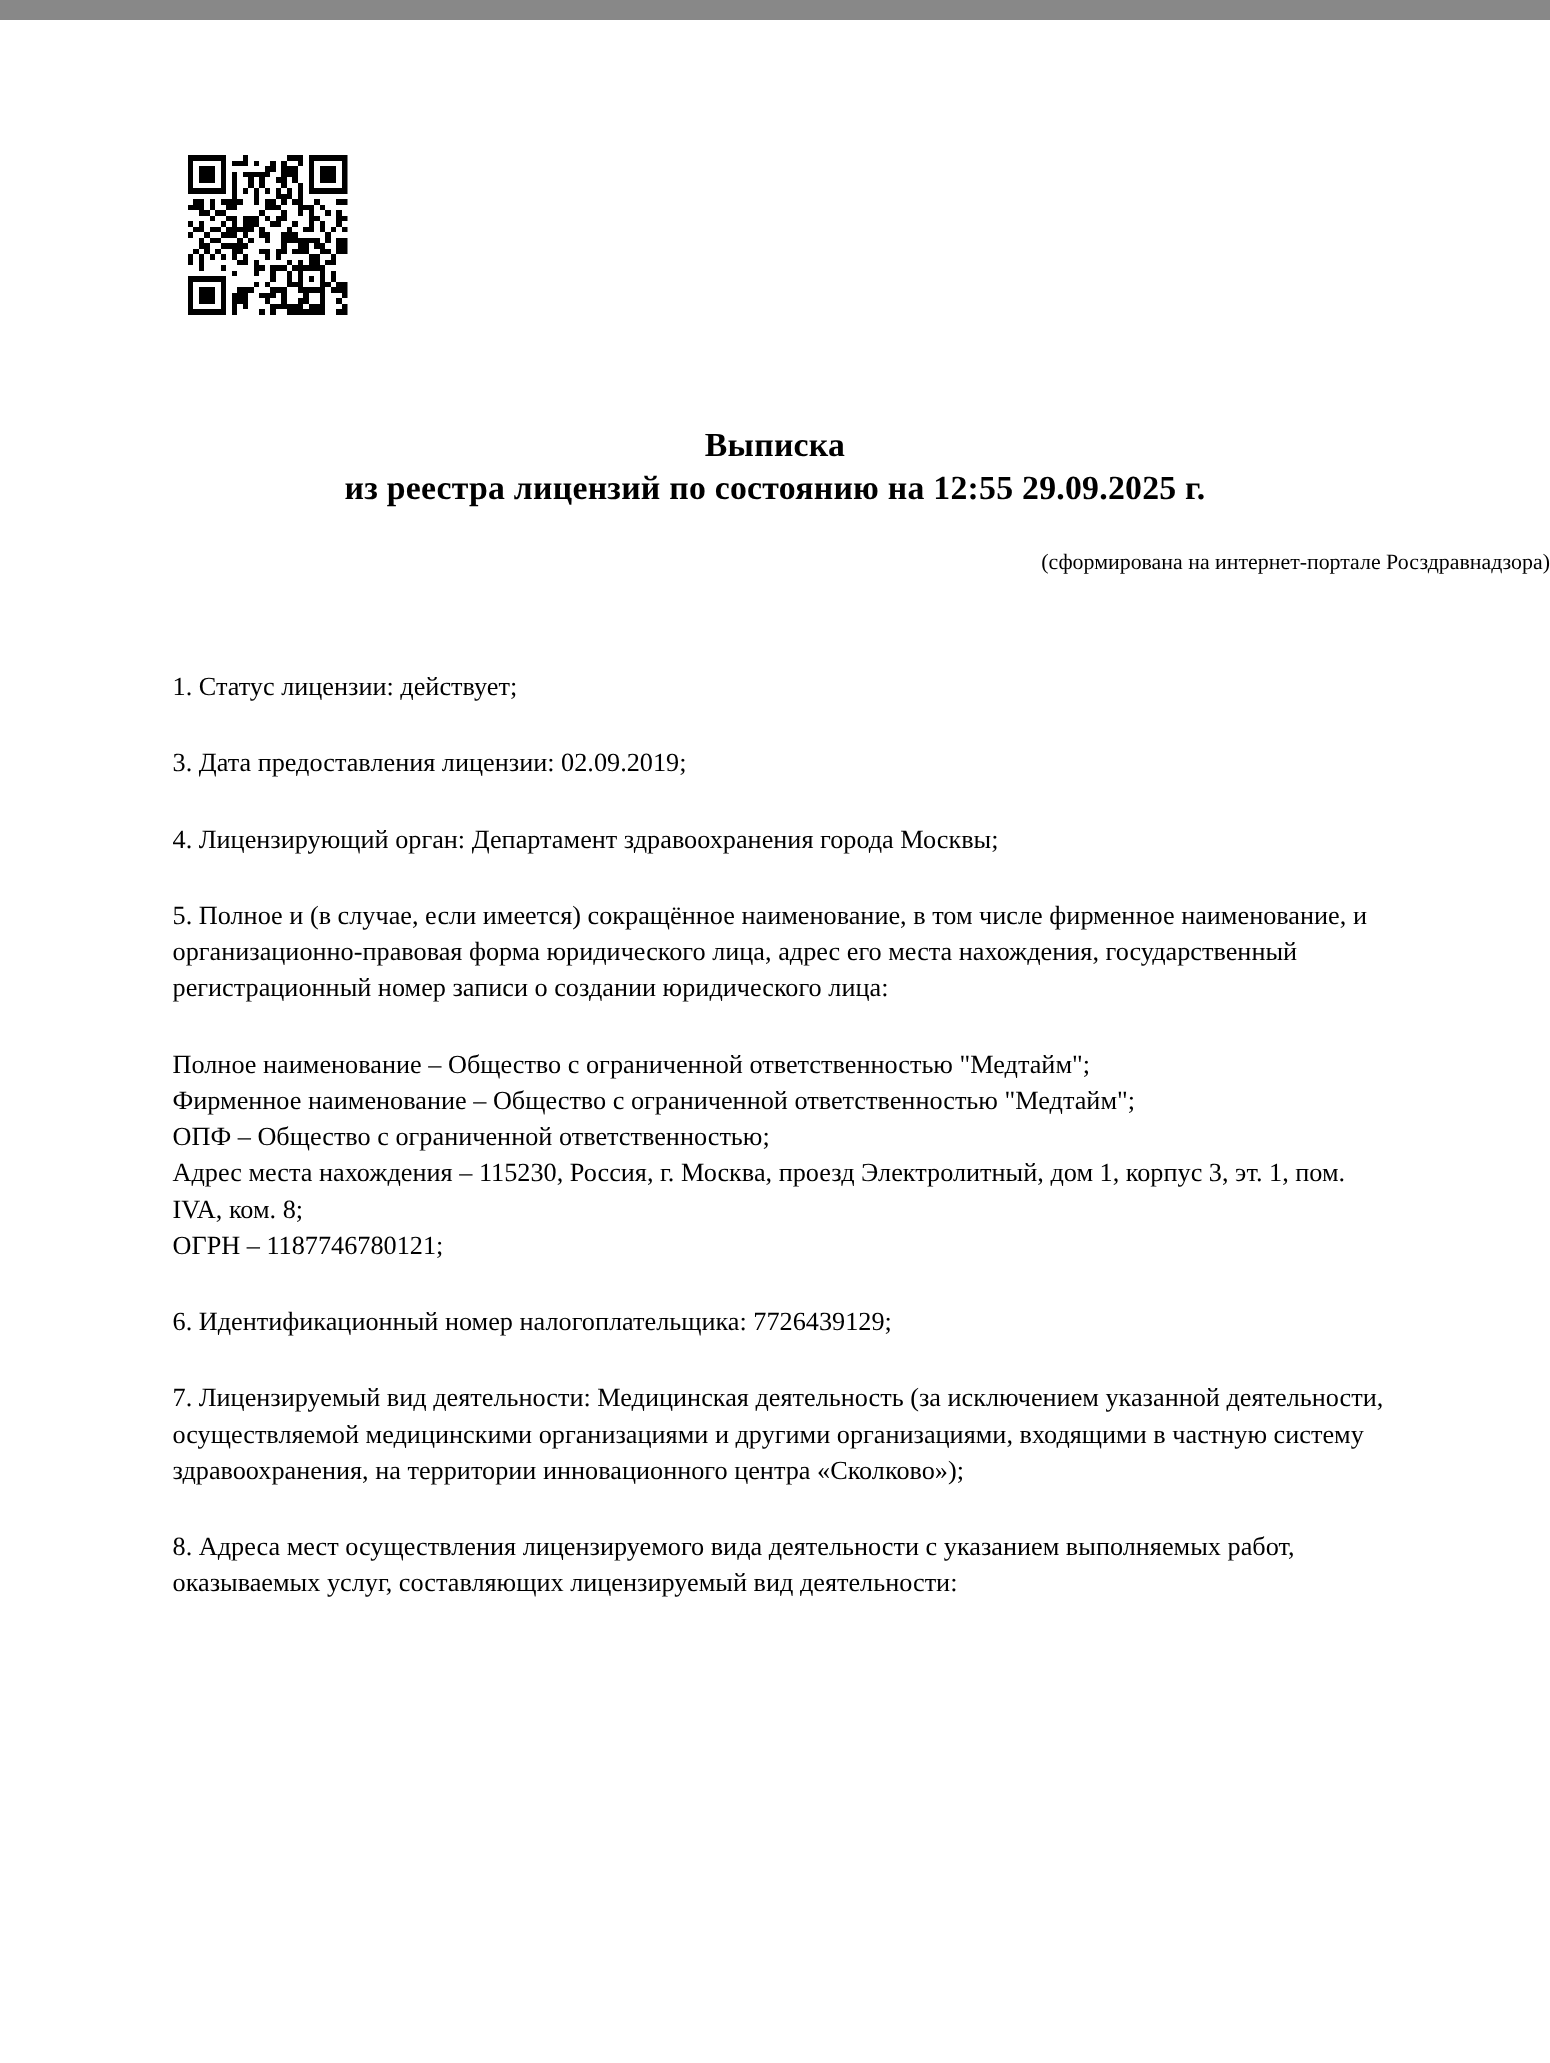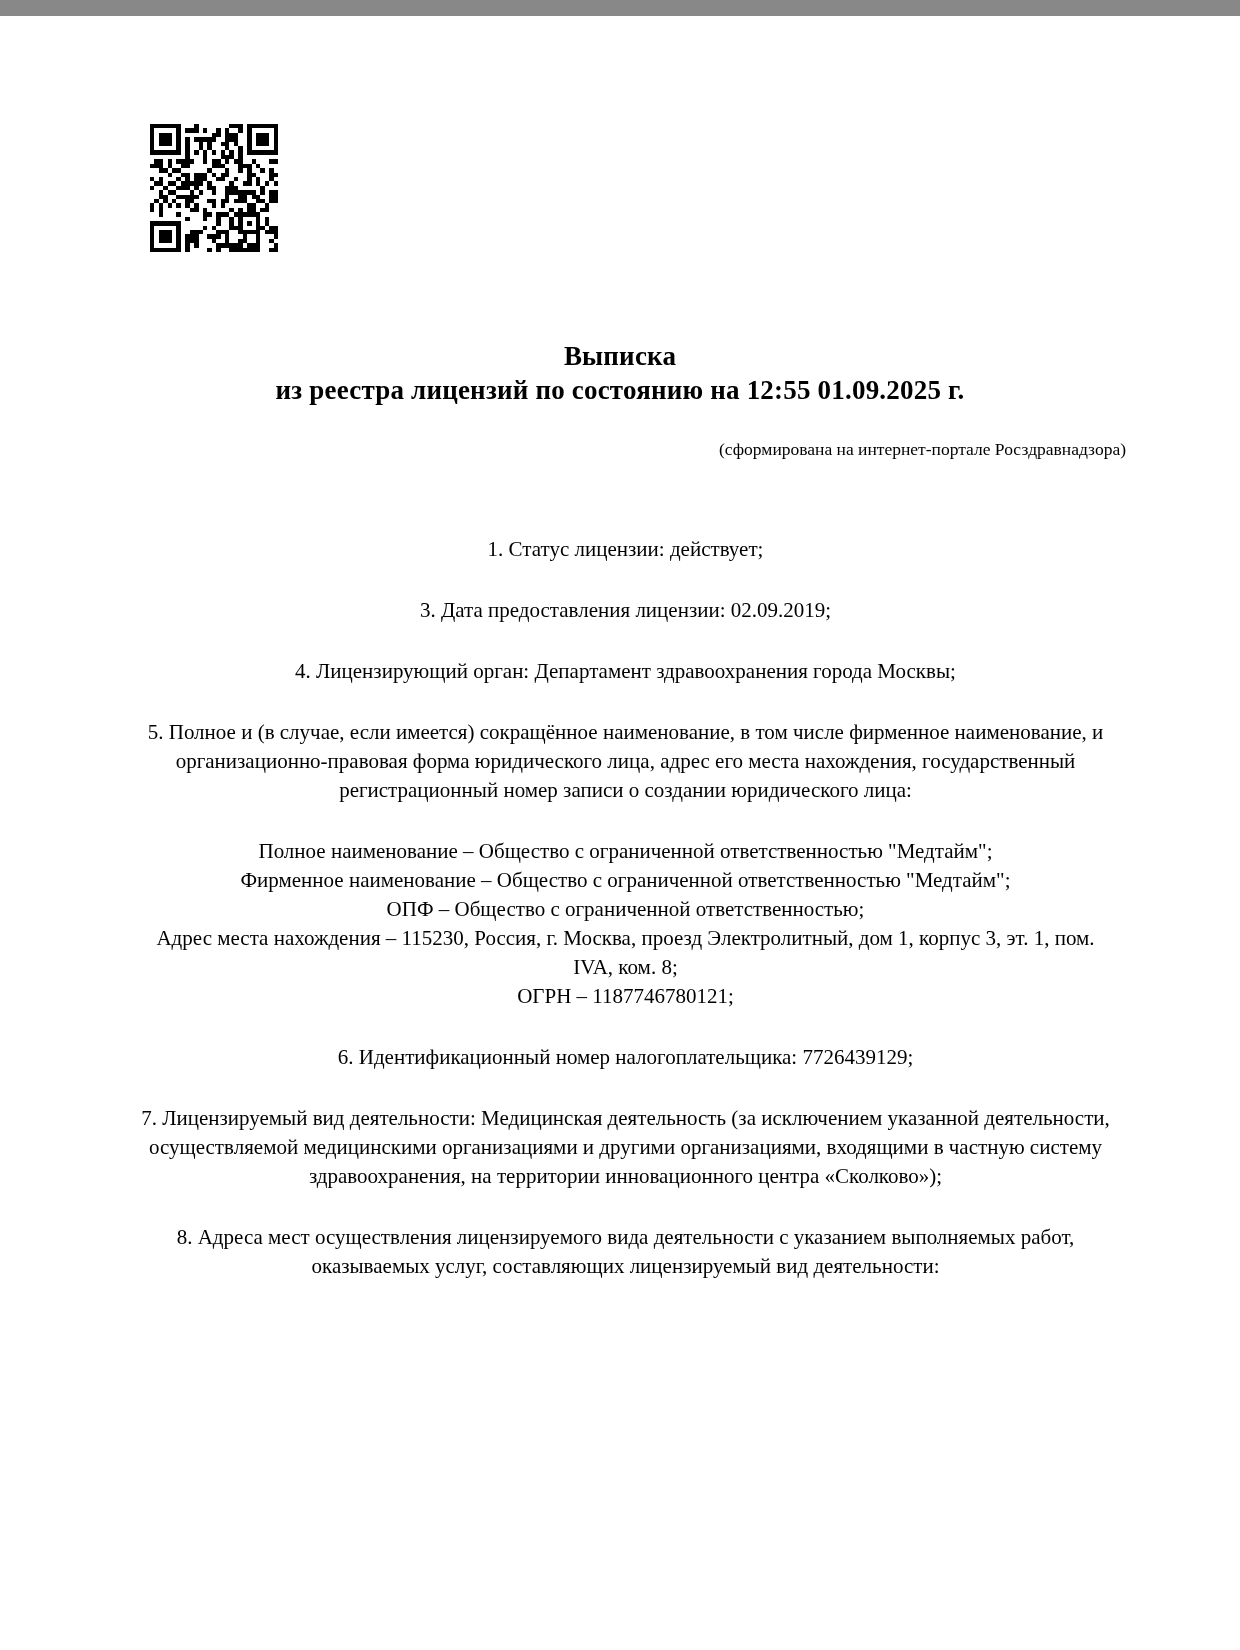--- a/index.html
+++ b/index.html
@@ -32,34 +32,33 @@
     font-weight: bold;
     font-size: 27px;
     line-height: 34px;
     letter-spacing: 0.2px;
   }
   .subtitle {
     position: absolute;
     left: 0;
     top: 422px;
     width: 100%;
-    padding-right: 114px;
     box-sizing: border-box;
     text-align: right;
     font-size: 17.5px;
     line-height: 22px;
   }
   .body-text {
     position: absolute;
     left: 138px;
     top: 519px;
     width: 975px;
     font-size: 21px;
     line-height: 29px;
-    text-align: center;
+    text-align: left;
   }
   .body-text p {
     margin: 0 0 32px 0;
     padding: 0;
   }
   .company-block { margin: 0 0 32px 0; }
   .company-block div { margin: 0; }
 </style>
 </head>
 <body>
@@ -466,21 +465,21 @@
       <rect x="21" y="28" width="1" height="1" fill="#000"></rect>
       <rect x="22" y="28" width="1" height="1" fill="#000"></rect>
       <rect x="23" y="28" width="1" height="1" fill="#000"></rect>
       <rect x="24" y="28" width="1" height="1" fill="#000"></rect>
       <rect x="27" y="28" width="1" height="1" fill="#000"></rect>
       <rect x="28" y="28" width="1" height="1" fill="#000"></rect>
     </svg>
 
   <div class="title-block">
     <div>Выписка</div>
-    <div>из реестра лицензий по состоянию на 12:55 01.09.2025 г.</div>
+    <div>из реестра лицензий по состоянию на 12:55 29.09.2025 г.</div>
   </div>
 
   <div class="subtitle">(сформирована на интернет-портале Росздравнадзора)</div>
 
   <div class="body-text">
     <p>1. Статус лицензии: действует;</p>
     <p>3. Дата предоставления лицензии: 02.09.2019;</p>
     <p>4. Лицензирующий орган: Департамент здравоохранения города Москвы;</p>
     <p>5. Полное и (в случае, если имеется) сокращённое наименование, в том числе фирменное наименование, и организационно-правовая форма юридического лица, адрес его места нахождения, государственный регистрационный номер записи о создании юридического лица:</p>
 

